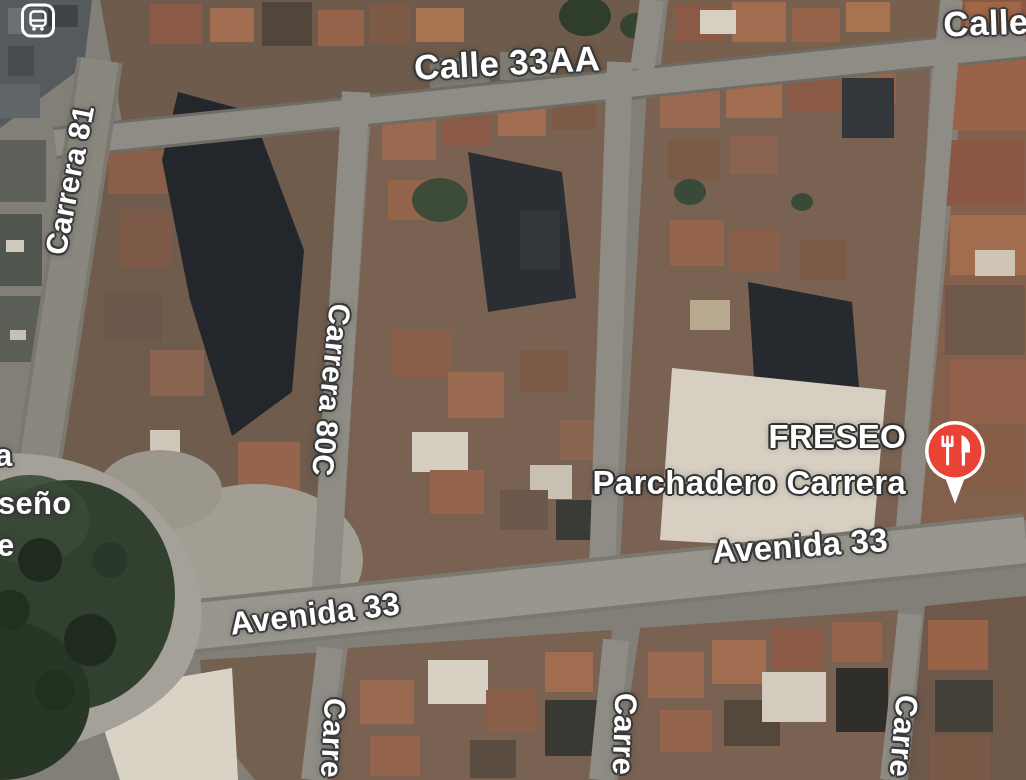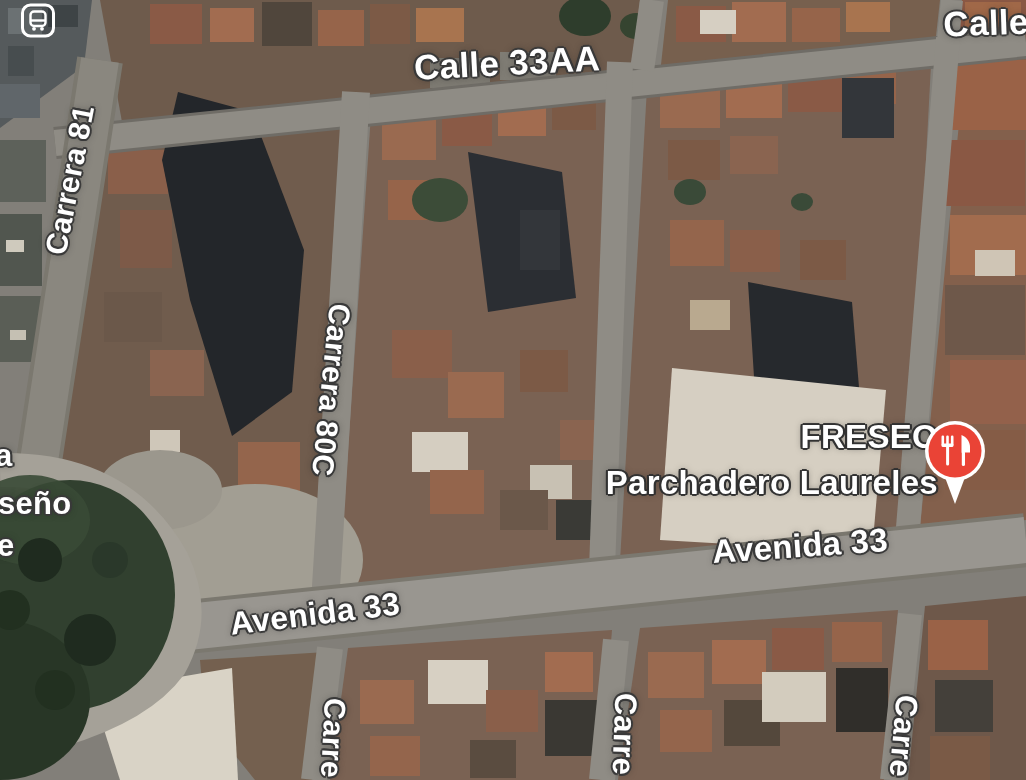--- a/index.html
+++ b/index.html
@@ -13,21 +13,21 @@
     transform-origin:center center;letter-spacing:.3px;
     text-shadow:
       -2px -1px 0 rgba(58,58,58,.92), 2px -1px 0 rgba(58,58,58,.92),
       -2px  1px 0 rgba(58,58,58,.92), 2px  1px 0 rgba(58,58,58,.92),
        0 -2px 0 rgba(58,58,58,.92),   0  2px 0 rgba(58,58,58,.92),
       -2px  0  0 rgba(58,58,58,.92),  2px  0  0 rgba(58,58,58,.92),
        0 0 7px rgba(30,30,30,.55);
   }
   .center{transform:translate(-50%,-50%);}
   .poi-block{
-    position:absolute;left:598px;top:414px;width:340px;text-align:right;
+    position:absolute;left:566px;top:414px;width:340px;text-align:right;
     line-height:46px;font-size:33px;
   }
   .pin{position:absolute;left:917px;top:414px;width:76px;height:92px;}
   .transit{position:absolute;left:18px;top:0px;width:40px;height:44px;}
 </style>
 </head>
 <body>
 
 <div class="stage">
 
@@ -224,21 +224,21 @@
   <div class="maplabel" style="left:-2px;top:486px;font-size:31px;">seño</div>
   <div class="maplabel" style="left:-3px;top:528px;font-size:31px;">e</div>
 
   <div class="poi-block maplabel" style="text-shadow:
       -2px -1px 0 rgba(50,50,50,.95), 2px -1px 0 rgba(50,50,50,.95),
       -2px  1px 0 rgba(50,50,50,.95), 2px  1px 0 rgba(50,50,50,.95),
        0 -2px 0 rgba(50,50,50,.95),   0  2px 0 rgba(50,50,50,.95),
       -2px  0  0 rgba(50,50,50,.95),  2px  0  0 rgba(50,50,50,.95),
        0 0 7px rgba(30,30,30,.55);">
     <div>FRESEO</div>
-    <div>Parchadero Laureles</div>
+    <div>Parchadero Carrera</div>
   </div>
 
   <svg class="pin" viewBox="0 0 76 92">
     <polygon points="26,58 50,58 38,90" fill="#ffffff"></polygon>
     <circle cx="38" cy="37" r="30" fill="#ffffff"></circle>
     <circle cx="38" cy="37" r="26.5" fill="#EA4336"></circle>
     <g fill="#ffffff">
       <rect x="24.5" y="21.5" width="2.6" height="10" rx="1.2"></rect>
       <rect x="29.2" y="21.5" width="2.6" height="10" rx="1.2"></rect>
       <rect x="33.9" y="21.5" width="2.6" height="10" rx="1.2"></rect>

